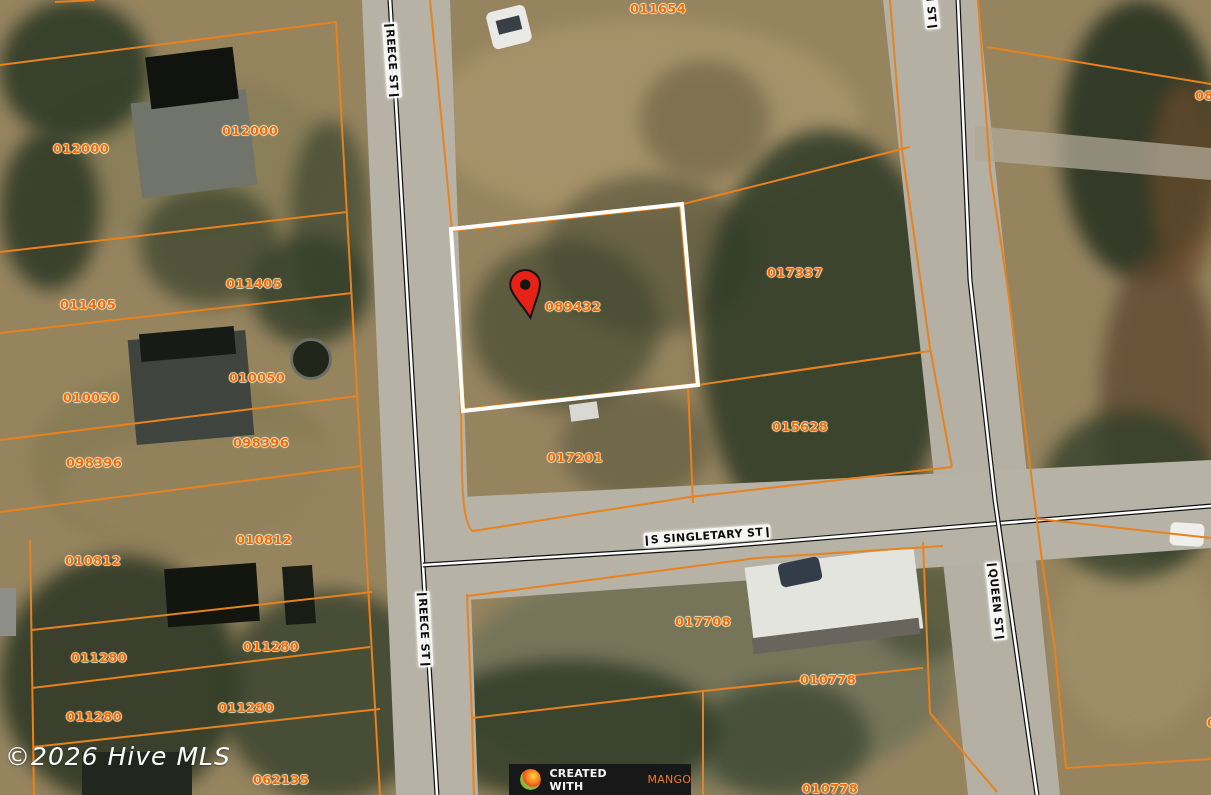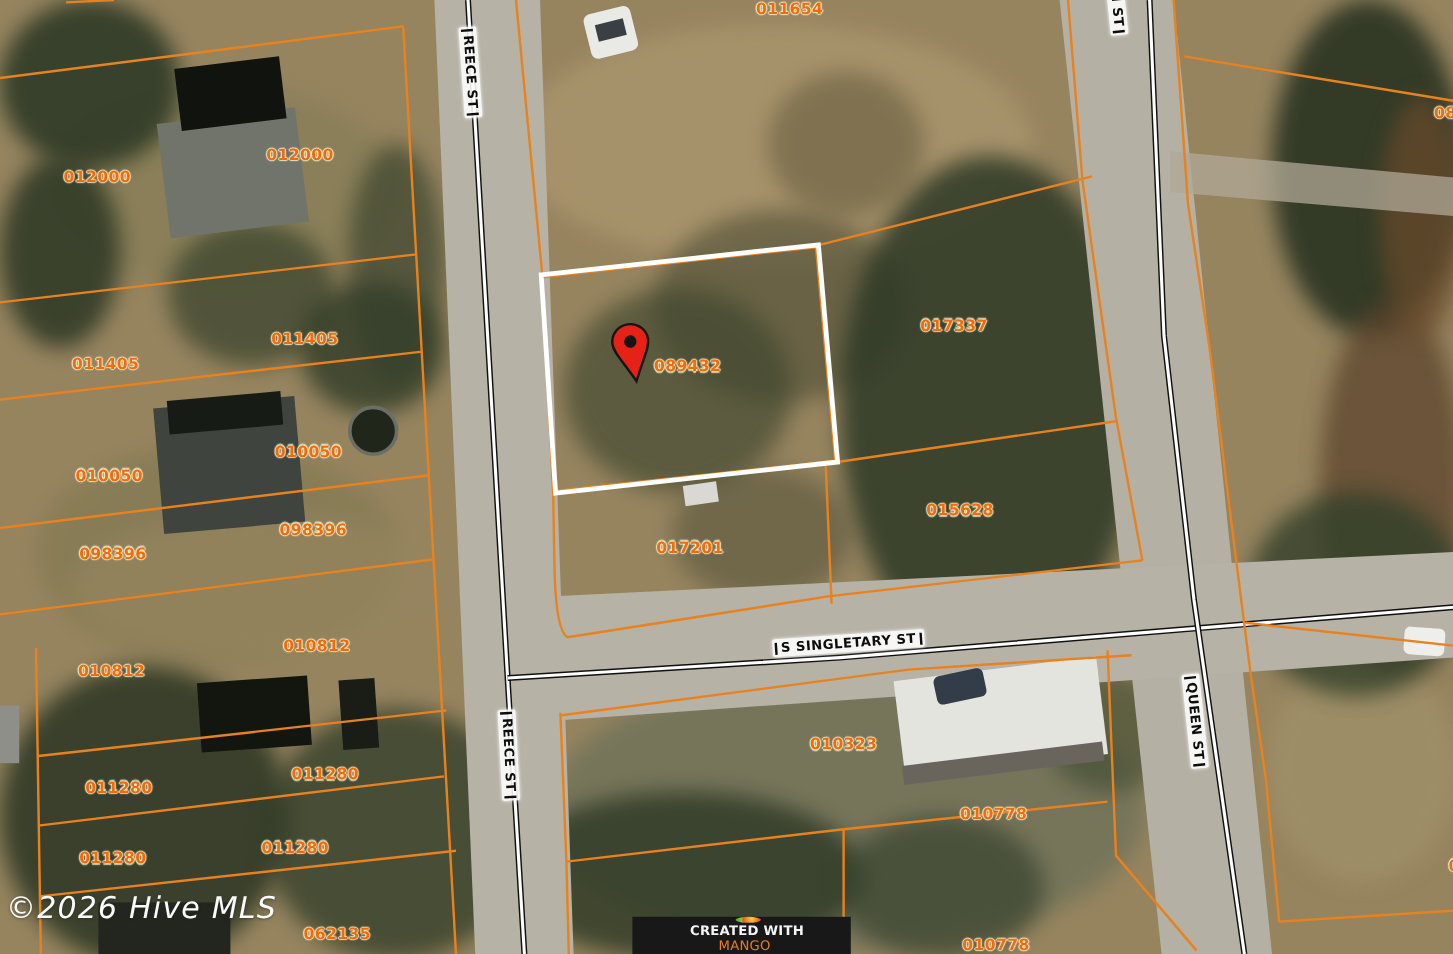--- a/index.html
+++ b/index.html
@@ -14,22 +14,22 @@
                 0 -1px 1px rgba(255,250,215,.8),0 1px 1px rgba(255,250,215,.8);
     z-index:40;}
   .parcel-label.clip{transform:translate(0,-50%);}
   .street-label{position:absolute;display:inline-flex;align-items:center;gap:3px;
     color:#0d0d0d;font-size:11px;font-weight:bold;letter-spacing:.4px;white-space:nowrap;
     background:rgba(255,255,255,.88);padding:1px 2px;border-radius:2px;z-index:41;
     box-shadow:0 0 3px rgba(255,255,255,.9);}
   .street-label::before,.street-label::after{content:"";width:2px;height:10px;background:#0d0d0d;}
   #watermark{position:absolute;left:5px;top:742px;font-size:25px;color:#fbfbfb;
     letter-spacing:1px;text-shadow:0 1px 2px rgba(40,40,40,.55);z-index:60;font-style:italic;}
-  #badge{position:absolute;left:527px;top:764px;width:182px;height:31px;background:#181818;
-    display:flex;align-items:center;z-index:60;flex-direction:column;}
+  #badge{position:absolute;left:509px;top:764px;width:182px;height:31px;background:#181818;
+    display:flex;align-items:center;z-index:60;}
   #badge .logo{width:21px;height:21px;border-radius:50%;margin-left:11px;
     background:radial-gradient(circle at 63% 35%,#ffd23f 0%,#f58220 34%,#ef4e23 52%,#8bc53f 60%,#57922e 100%);}
   #badge .t1{color:#f4f4f4;font-size:11px;font-weight:bold;margin-left:9px;letter-spacing:.2px;}
   #badge .t2{color:#f07b1d;font-size:11px;font-weight:normal;margin-left:5px;letter-spacing:.2px;}
 </style>
 </head>
 <body>
 
 <div id="map">
 
@@ -148,21 +148,21 @@
   <span class="parcel-label" style="left:261px;top:442px">098396</span>
   <span class="parcel-label" style="left:264px;top:539px">010812</span>
   <span class="parcel-label" style="left:271px;top:646px">011280</span>
   <span class="parcel-label" style="left:246px;top:707px">011280</span>
   <span class="parcel-label" style="left:281px;top:779px">062135</span>
   <span class="parcel-label" style="left:658px;top:8px">011654</span>
   <span class="parcel-label" style="left:795px;top:272px">017337</span>
   <span class="parcel-label" style="left:573px;top:306px">089432</span>
   <span class="parcel-label" style="left:800px;top:426px">015628</span>
   <span class="parcel-label" style="left:575px;top:457px">017201</span>
-  <span class="parcel-label" style="left:703px;top:621px">010323</span>
+  <span class="parcel-label" style="left:703px;top:621px">017708</span>
   <span class="parcel-label" style="left:828px;top:679px">010778</span>
   <span class="parcel-label" style="left:590px;top:777px">012023</span>
   <span class="parcel-label" style="left:830px;top:788px">010778</span>
   <span class="parcel-label clip" style="left:1195px;top:95px">080</span>
   <span class="parcel-label clip" style="left:1207px;top:722px">010</span>
 
   <span class="street-label" style="left:392px;top:60px;transform:translate(-50%,-50%) rotate(86deg)">REECE ST</span>
   <span class="street-label" style="left:424px;top:629px;transform:translate(-50%,-50%) rotate(87deg)">REECE ST</span>
   <span class="street-label" style="left:707px;top:536px;transform:translate(-50%,-50%) rotate(-4deg)">S SINGLETARY ST</span>
   <span class="street-label" style="left:996px;top:601px;transform:translate(-50%,-50%) rotate(84deg)">QUEEN ST</span>

